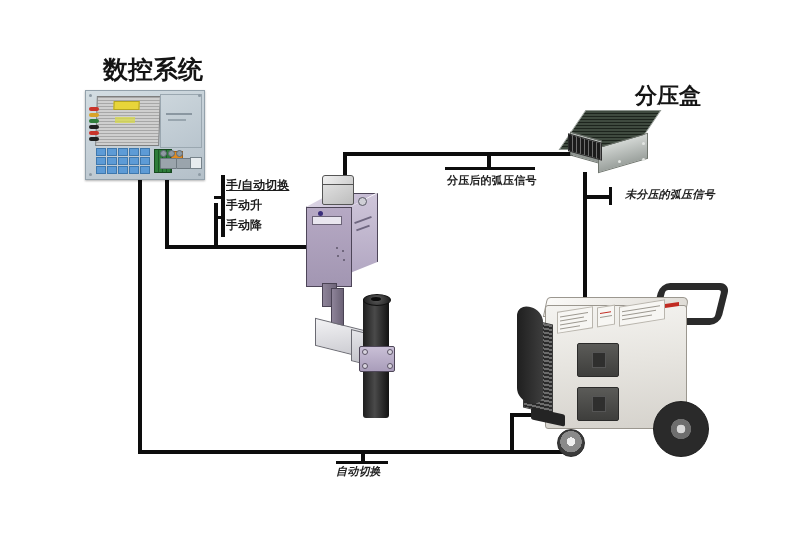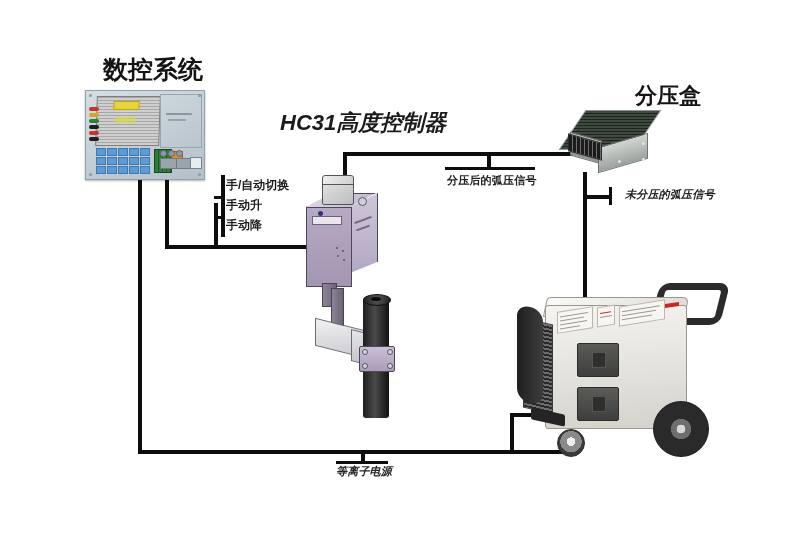--- a/index.html
+++ b/index.html
@@ -13,21 +13,21 @@
   .title-it{font-style:italic;font-weight:700;color:#1b1b1b;}
   .sig{font-size:11px;font-weight:700;color:#222;letter-spacing:.2px;}
   .sig-it{font-style:italic;}
   .ctrl{font-size:12px;font-weight:700;color:#1d1d1d;}
 
   #t-cnc{left:103px;top:57px;font-size:25px;}
   #t-hc31{left:280px;top:112px;font-size:22px;}
   #t-box{left:635px;top:85px;font-size:22px;}
   #t-plasma{left:614px;top:474px;font-size:22px;}
 
-  #c-auto{left:226px;top:179px;}
+  #c-auto{left:226px;top:179px;text-decoration:underline;}
   #c-up{left:226px;top:199px;}
   #c-down{left:226px;top:219px;}
 
   #s-divided{left:447px;top:175px;}
   #s-undivided{left:625px;top:189px;}
   #s-arc{left:336px;top:466px;}
 
   
   .w{position:absolute;background:#0d0d0d;}
   .wh{height:4px;}
@@ -174,30 +174,29 @@
        border:1px solid #2a2a2a;}
   #plasma .foot{position:absolute;left:16px;top:128px;width:34px;height:12px;
        background:#242424;border-radius:2px;transform:skewY(12deg);}
 </style>
 </head>
 <body>
 
 <div id="stage">
 
   <div class="lbl title-cn" id="t-cnc">数控系统</div>
-  <div class="lbl title-it" id="t-hc31">HC31高度控制器</div>
   <div class="lbl title-cn" id="t-box">分压盒</div>
 
   <div class="lbl ctrl" id="c-auto">手/自动切换</div>
   <div class="lbl ctrl" id="c-up">手动升</div>
   <div class="lbl ctrl" id="c-down">手动降</div>
 
   <div class="lbl sig" id="s-divided">分压后的弧压信号</div>
   <div class="lbl sig sig-it" id="s-undivided">未分压的弧压信号</div>
-  <div class="lbl sig sig-it" id="s-arc">等离子电源</div>
+  <div class="lbl sig sig-it" id="s-arc">自动切换</div>
 
   <div class="w wv" style="left:138px;top:166px;height:288px;"></div>
 
   <div class="w wh" style="left:138px;top:450px;width:428px;"></div>
 
   <div class="w wv" style="left:361px;top:450px;height:12px;"></div>
   <div class="tick" style="left:336px;top:461px;width:52px;height:3px;"></div>
 
   <div class="w wv" style="left:165px;top:162px;height:85px;"></div>
   <div class="w wh" style="left:165px;top:245px;width:178px;"></div>

